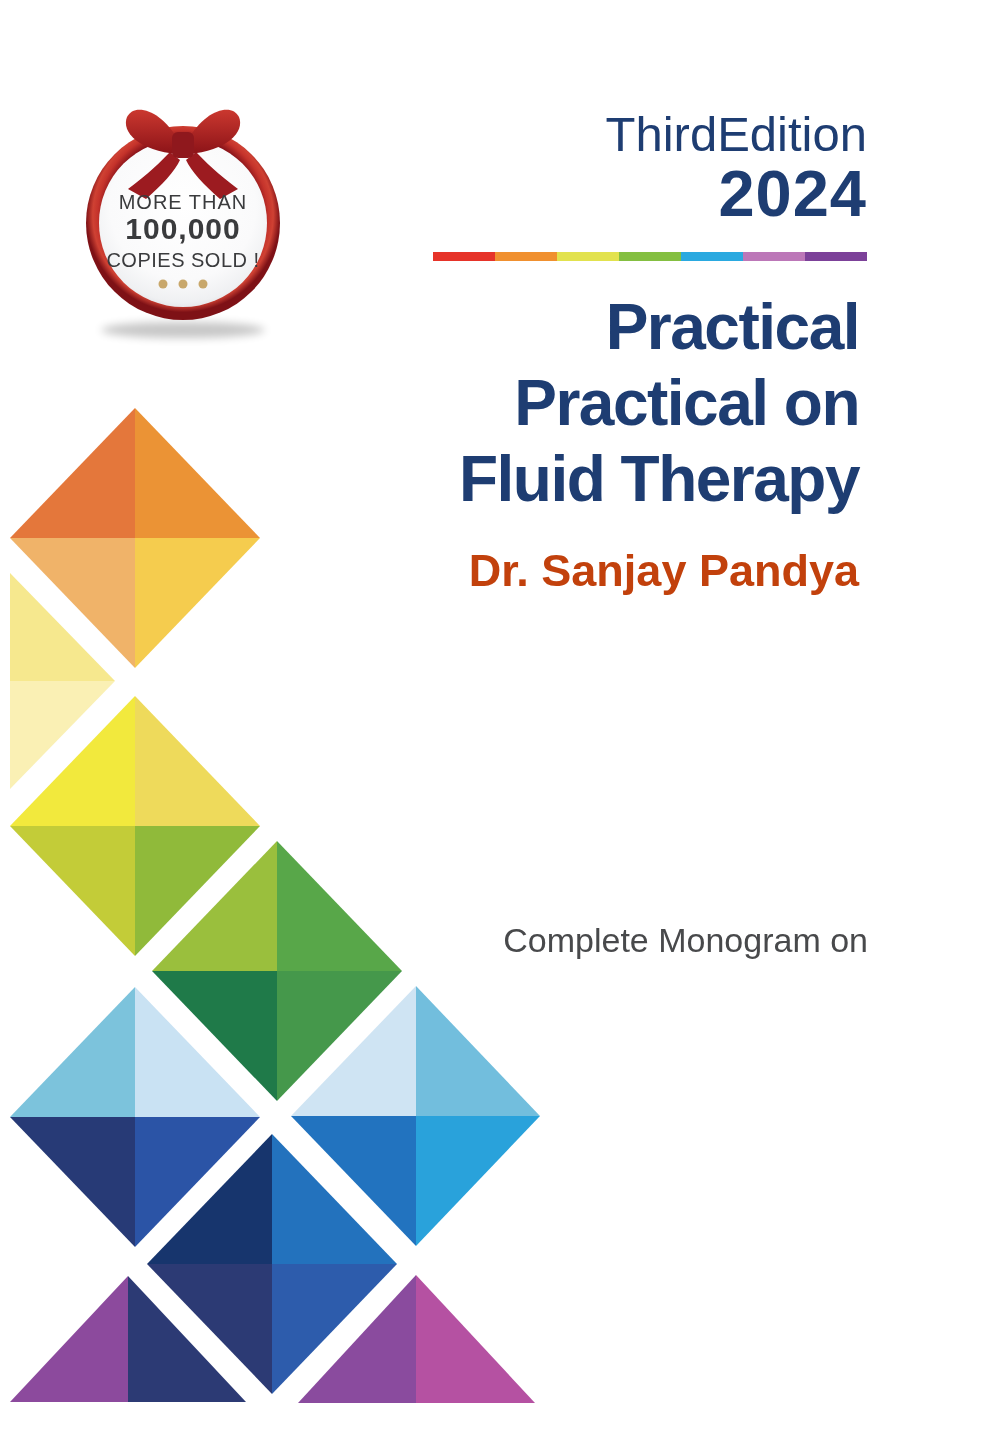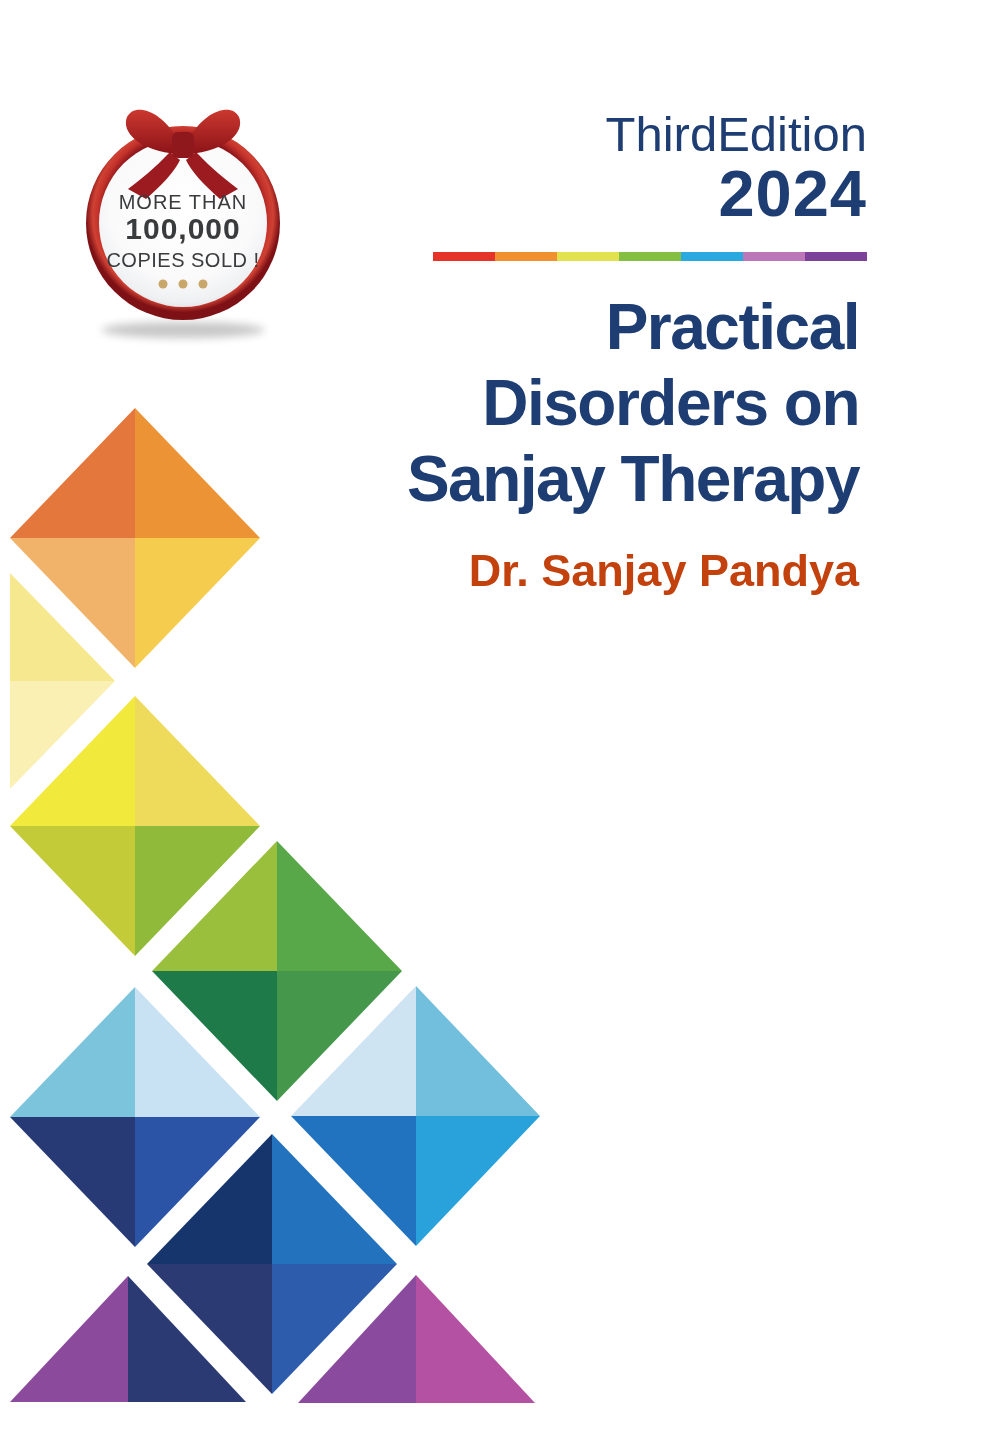--- a/index.html
+++ b/index.html
@@ -159,22 +159,23 @@
     <rect x="62" y="0" width="62" height="9" fill="#f0902f"></rect>
     <rect x="124" y="0" width="62" height="9" fill="#e2e24e"></rect>
     <rect x="186" y="0" width="62" height="9" fill="#84bf41"></rect>
     <rect x="248" y="0" width="62" height="9" fill="#2aa9e0"></rect>
     <rect x="310" y="0" width="62" height="9" fill="#bc77b8"></rect>
     <rect x="372" y="0" width="62" height="9" fill="#7c4199"></rect>
   </svg>
 
   <h1 class="title">
     <div>Practical</div>
-    <div>Disorders on</div>
-    <div>Sanjay Therapy</div>
+    <div>Practical on</div>
+    <div>Fluid Therapy</div>
   </h1>
 
   <div class="author">Dr. Sanjay Pandya</div>
 
   <div class="subtitle">
+    <div>Complete Monogram on</div>
   </div>
 
 </div>
 
 </body></html>

